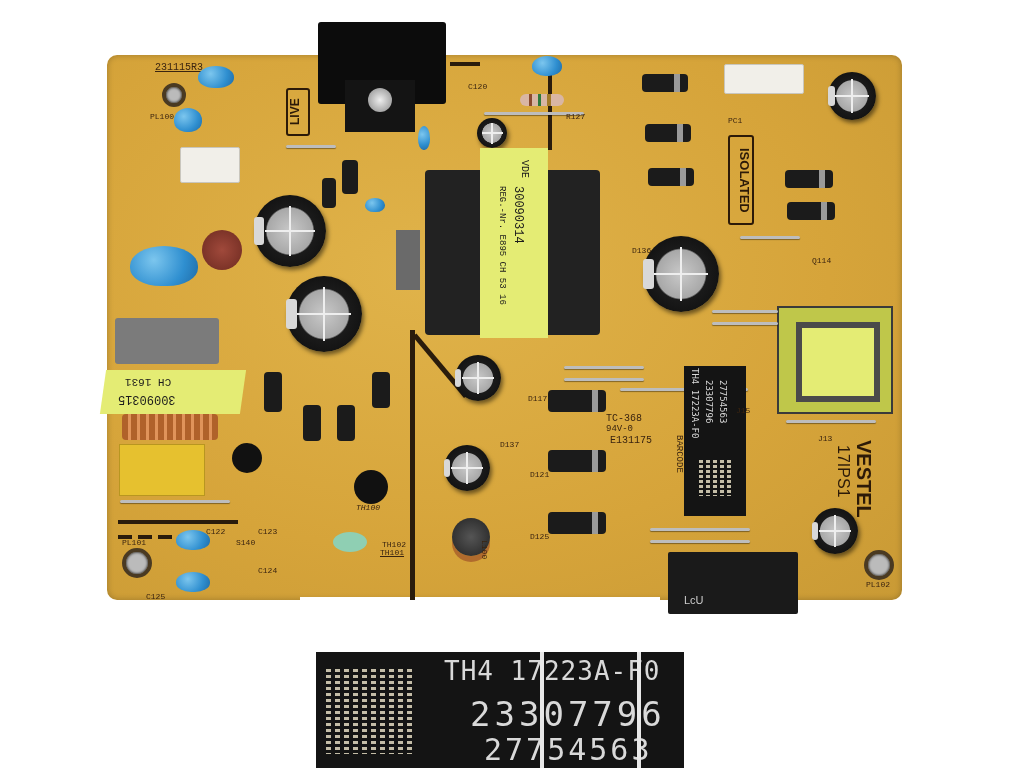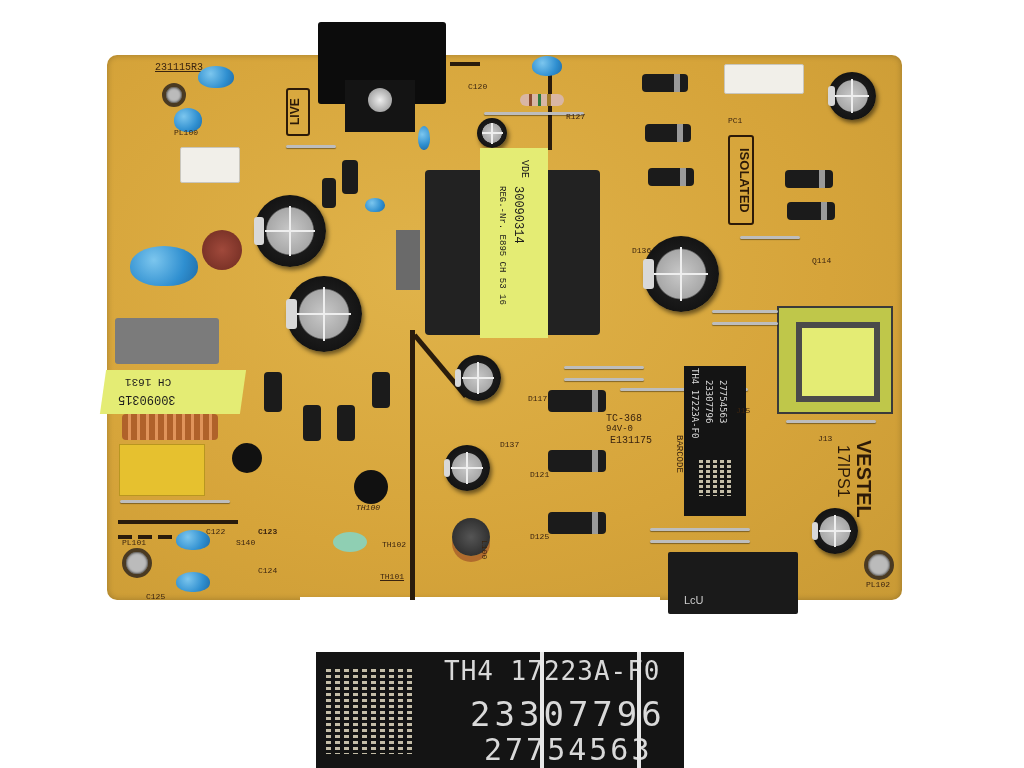--- a/index.html
+++ b/index.html
@@ -196,30 +196,30 @@
 <div class="jumper" style="left:712px;top:322px;width:66px;"></div>
 <div class="jumper" style="left:740px;top:236px;width:60px;"></div>
 <div class="jumper" style="left:484px;top:112px;width:100px;"></div>
 
 <div class="barcode-sticker" style="left:684px;top:366px;width:62px;height:150px;"></div>
 <div class="dm" style="left:696px;top:458px;width:38px;height:38px;"></div>
 <div class="sticker-text" style="left:690px;top:368px;font-size:9px;writing-mode:vertical-rl;">TH4 17223A-F0</div>
 <div class="sticker-text" style="left:704px;top:380px;font-size:9px;writing-mode:vertical-rl;">23307796</div>
 <div class="sticker-text" style="left:718px;top:380px;font-size:9px;writing-mode:vertical-rl;">27754563</div>
 
-<div class="silk" style="left:150px;top:128px;margin-left:24px;">PL100</div>
+<div class="silk" style="left:150px;top:112px;">PL100</div>
 <div class="silk" style="left:122px;top:538px;">PL101</div>
 <div class="silk" style="left:866px;top:580px;">PL102</div>
 <div class="silk" style="left:566px;top:112px;">R127</div>
 <div class="silk" style="left:206px;top:527px;">C122</div>
-<div class="silk" style="left:258px;top:527px;font-weight:bold;">C123</div>
+<div class="silk" style="left:258px;top:527px;">C123</div>
 <div class="silk" style="left:258px;top:566px;">C124</div>
 <div class="silk" style="left:146px;top:592px;">C125</div>
 <div class="silk" style="left:356px;top:503px;font-style:italic;">TH100</div>
-<div class="silk" style="left:380px;top:572px;text-decoration:underline;">TH101</div>
+<div class="silk" style="left:380px;top:548px;text-decoration:underline;">TH101</div>
 <div class="silk" style="left:382px;top:540px;">TH102</div>
 <div class="silk" style="left:528px;top:394px;">D117</div>
 <div class="silk" style="left:530px;top:470px;">D121</div>
 <div class="silk" style="left:530px;top:532px;">D125</div>
 <div class="silk" style="left:632px;top:246px;">D136</div>
 <div class="silk" style="left:500px;top:440px;">D137</div>
 <div class="silk" style="left:812px;top:256px;">Q114</div>
 <div class="silk" style="left:728px;top:116px;">PC1</div>
 <div class="silk" style="left:468px;top:82px;">C120</div>
 <div class="silk" style="left:236px;top:494px;margin-top:44px;">S140</div>

